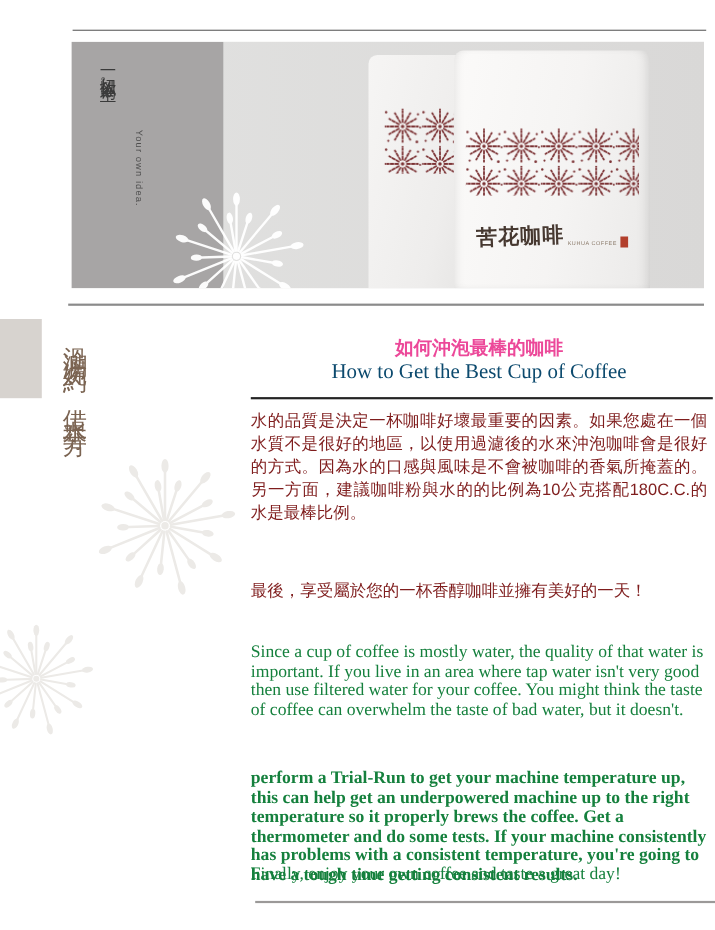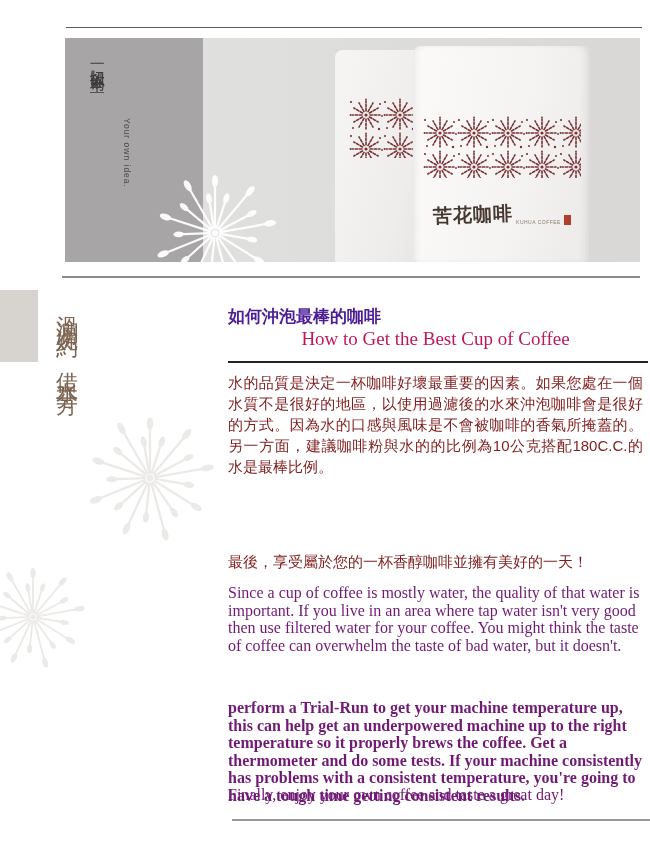--- a/index.html
+++ b/index.html
@@ -34,25 +34,25 @@
   .logo-sub{font-size:5px;color:#8d7d6d;align-self:flex-end;margin-bottom:3px;letter-spacing:.5px;}
   .seal{width:7px;height:10px;background:#b23f2c;align-self:flex-end;margin-bottom:3px;}
 
   
   .beige-block{position:absolute;left:0;top:290px;width:38px;height:72px;background:#d7d3cf;}
   .tagline{position:absolute;left:52px;top:298px;font-size:22px;letter-spacing:7px;color:#7b6452;
            font-family:"DejaVu Serif",serif;font-weight:400;}
 
   
   .col{position:absolute;left:228px;width:415px;}
-  .title-zh{top:305px;font-size:17px;font-weight:600;color:#4c1d95;}
-  .title-en{top:328px;text-align:center;font-size:19px;color:#be185d;font-family:"Liberation Serif",serif;}
+  .title-zh{top:305px;text-align:center;font-size:17px;font-weight:600;color:#ec4899;}
+  .title-en{top:328px;text-align:center;font-size:19px;color:#0c4a6e;font-family:"Liberation Serif",serif;}
   .zh-p{font-size:15px;line-height:21px;color:#7f1d1d;text-align:justify;margin:0;}
-  .en-p{font-size:16px;line-height:17.5px;color:#701a75;font-family:"Liberation Serif",serif;margin:0;}
-  .zh1{top:372px;} .zh2{top:461px;} .zh3{top:551px;}
+  .en-p{font-size:16px;line-height:17.5px;color:#15803d;font-family:"Liberation Serif",serif;margin:0;}
+  .zh1{top:372px;} .zh2{top:461px;} .zh3{top:528px;font-family:Liberation Serif, serif;}
   .en1{top:584px;} .en2{top:699px;font-weight:bold;} .en3{top:786px;}
   .wm{color:#eceae7;}
 </style>
 </head>
 <body>
 
 <svg width="0" height="0" style="position:absolute" aria-hidden="true">
   <defs>
     <symbol id="dandelion" viewBox="0 0 100 100">
       <g stroke="currentColor" fill="currentColor" stroke-width="1.7" stroke-linecap="round">

